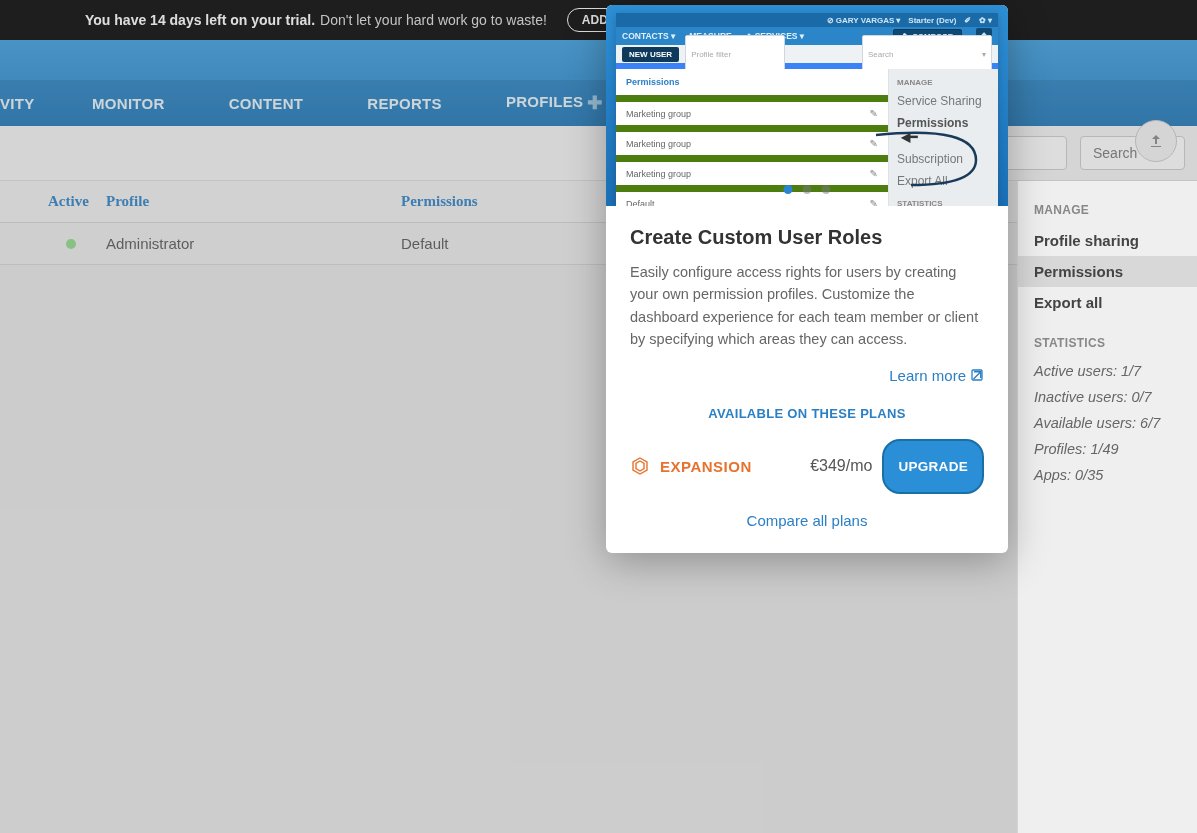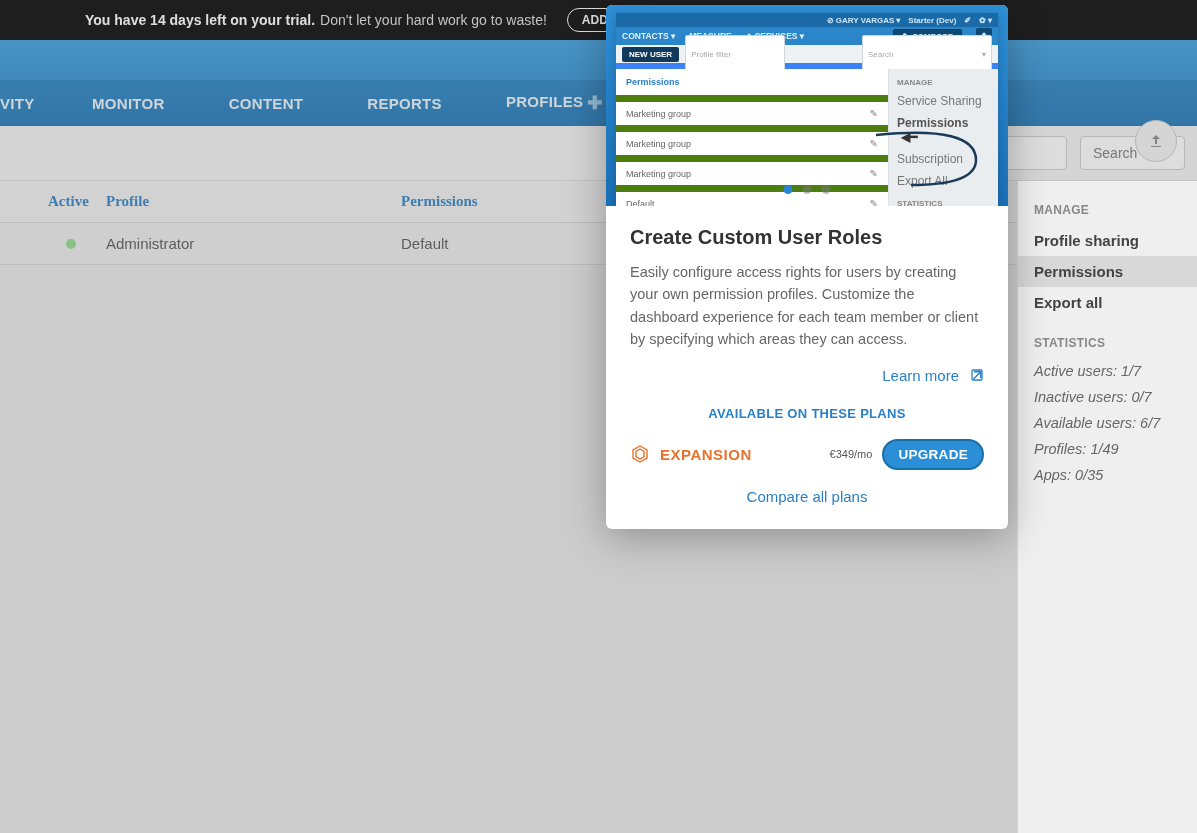--- a/index.html
+++ b/index.html
@@ -77,29 +77,29 @@
 .arrow-path { position: absolute; top: 115px; left: 265px; width: 120px; height: 70px; z-index: 2; }
 
 
 .dots { position: absolute; bottom: 12px; left: 50%; transform: translateX(-50%); display: flex; gap: 10px; z-index: 3; }
 .dots .d { width: 9px; height: 9px; border-radius: 50%; background: rgba(120, 120, 120, 0.5); }
 .dots .d.active { background: #2a85d0; }
 
 .modal-content { padding: 20px 24px 24px; }
 .modal-title { font-size: 20px; font-weight: 700; color: #333; margin-bottom: 12px; }
 .modal-desc { font-size: 14.5px; color: #666; line-height: 1.55; margin-bottom: 16px; }
-.learn-more { text-align: right; color: #2a7fc5; font-size: 15px; margin-bottom: 22px; display: flex; justify-content: flex-end; align-items: center; gap: 11px; }
+.learn-more { text-align: right; color: #2a7fc5; font-size: 15px; margin-bottom: 22px; display: flex; justify-content: flex-end; align-items: center; gap: 4px; }
 .learn-more .ext-icon { font-size: 14px; }
 .plans-title { text-align: center; color: #2a7fc5; font-weight: 700; font-size: 13px; letter-spacing: 0.3px; margin-bottom: 18px; }
 .plan-row { display: flex; align-items: center; gap: 10px; margin-bottom: 18px; }
 .plan-icon { color: #e6732e; font-size: 18px; }
 .plan-name { color: #e6732e; font-weight: 700; font-size: 15px; letter-spacing: 0.5px; }
 .plan-row .spacer { flex: 1; }
-.plan-price { color: #555; font-size: 11px; }
-.upgrade-btn { background: #2a8fd6; color: #fff; font-weight: 700; font-size: 13.5px; padding: 6px 14px; border-radius: 18px; border: 2px solid #1a6fa8; letter-spacing: 0.3px; }
+.plan-price { color: #555; font-size: 16px; }
+.upgrade-btn { background: #2a8fd6; color: #fff; font-weight: 700; font-size: 13.5px; padding: 18px 14px; border-radius: 18px; border: 2px solid #1a6fa8; letter-spacing: 0.3px; }
 .compare { text-align: center; color: #2a7fc5; font-size: 15px; }
 
 svg { display: block; }
 </style>
 </head>
 <body>
 
 <div class="trial-banner">
   <span class="bold">You have 14 days left on your trial.</span>
   <span class="light">Don't let your hard work go to waste!</span>

